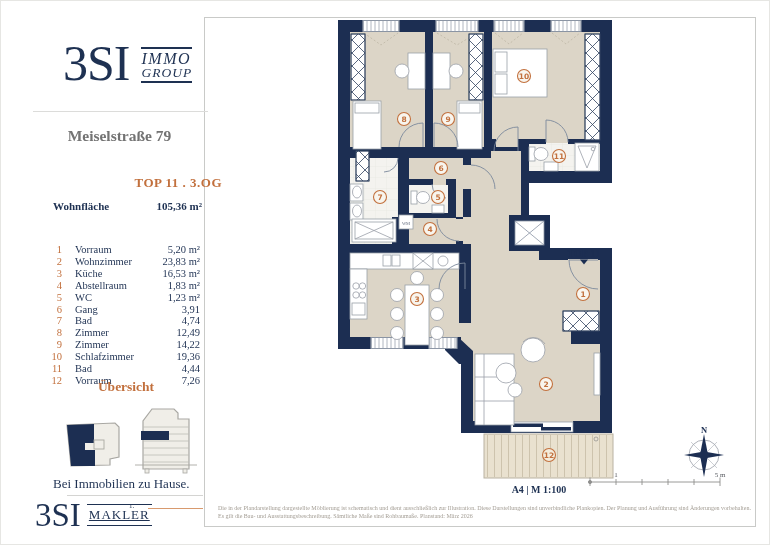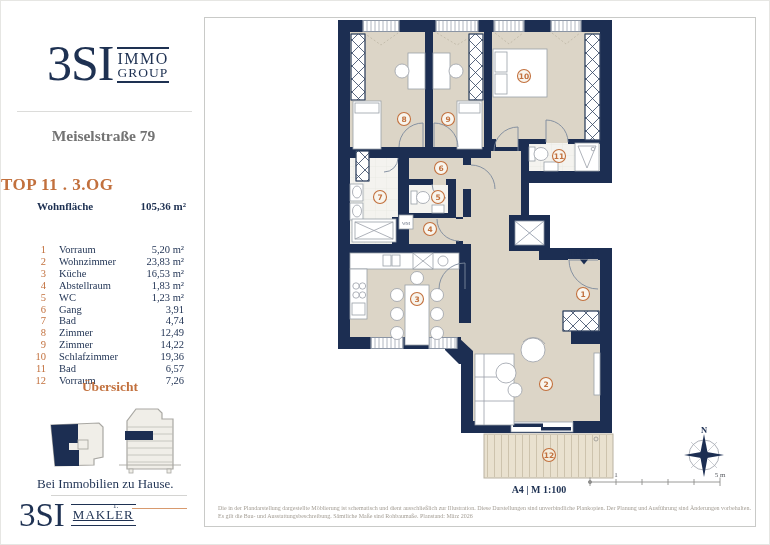--- a/index.html
+++ b/index.html
@@ -1,30 +1,30 @@
 <!DOCTYPE html>
 <html><head>
 <meta charset="utf-8">
 <style>
   html,body{margin:0;padding:0;background:#ffffff;}
   .page{position:relative;width:770px;height:545px;background:#ffffff;overflow:hidden;
         font-family:"Liberation Serif","DejaVu Serif",serif;border:1px solid #e6e6e3;box-sizing:border-box;}
   .abs{position:absolute;}
   
-  .sidebar{position:absolute;left:0;top:0;width:205px;height:416px;}
+  .sidebar{position:absolute;left:16px;top:0;width:205px;height:416px;}
   .logo-row{position:absolute;left:46px;top:40px;display:flex;align-items:flex-end;}
   .logo-brand{font-size:50px;line-height:44px;color:#1e3152;font-weight:400;letter-spacing:-1px;}
-  .logo-div{margin-left:4px;margin-bottom:2px;border-top:2px solid #1e3152;border-bottom:2px solid #1e3152;
-            padding:2px 0 2px 0;color:#1e3152;}
+  .logo-div{margin-left:12px;margin-bottom:2px;border-top:2px solid #1e3152;border-bottom:2px solid #1e3152;
+            padding:2px 0 2px 0;color:#1e3152;font-style:italic;}
   .logo-div .l1{font-size:16px;line-height:15px;letter-spacing:1.5px;}
   .logo-div .l2{font-size:13.5px;line-height:13px;letter-spacing:1px;}
   .rule{position:absolute;left:16px;right:14px;top:110px;border-top:1px solid #dcdcda;}
   .addr1{position:absolute;left:0;width:205px;top:126px;text-align:center;color:#737373;font-weight:bold;font-size:15.5px;}
   .addr2{position:absolute;left:0;width:205px;top:146px;text-align:center;color:#1e3152;font-size:14px;}
-  .unit{position:absolute;left:0;width:205px;top:174px;text-align:left;color:#c2703d;font-weight:bold;font-size:17px;letter-spacing:.5px;}
+  .unit{position:absolute;left:0;width:205px;top:174px;text-align:right;color:#c2703d;font-weight:bold;font-size:13px;letter-spacing:.5px;}
   .areaRow{position:absolute;left:36px;right:20px;top:199px;display:flex;justify-content:space-between;
            color:#1e3152;font-weight:bold;font-size:11px;gap:36px;}
   .roomList{position:absolute;left:30px;right:22px;top:243px;font-size:10.5px;color:#1e3152;}
   .roomRow{display:flex;line-height:11.9px;}
   .roomRow .no{width:15px;text-align:right;color:#c2703d;margin-right:13px;}
   .roomRow .nm{flex:1;text-align:left;}
   .roomRow .ar{text-align:right;}
   .overview{position:absolute;left:0;width:218px;top:378px;text-align:center;color:#c2703d;font-weight:bold;font-size:13.5px;}
   .tagline{position:absolute;left:36px;top:475px;color:#1e3152;font-size:13px;}
   .foot-rule{position:absolute;left:50px;top:494px;width:136px;border-top:1px solid #d4d4d2;}
@@ -397,21 +397,21 @@
           <span class="ar">14,22</span>
         </div>
       <div class="roomRow">
           <span class="no">10</span>
           <span class="nm">Schlafzimmer</span>
           <span class="ar">19,36</span>
         </div>
       <div class="roomRow">
           <span class="no">11</span>
           <span class="nm">Bad</span>
-          <span class="ar">6,57</span>
+          <span class="ar">4,44</span>
         </div>
       <div class="roomRow">
           <span class="no">12</span>
           <span class="nm">Vorraum</span>
           <span class="ar">7,26</span>
         </div>
     </div>
 
     <div class="overview">Übersicht</div>
 

